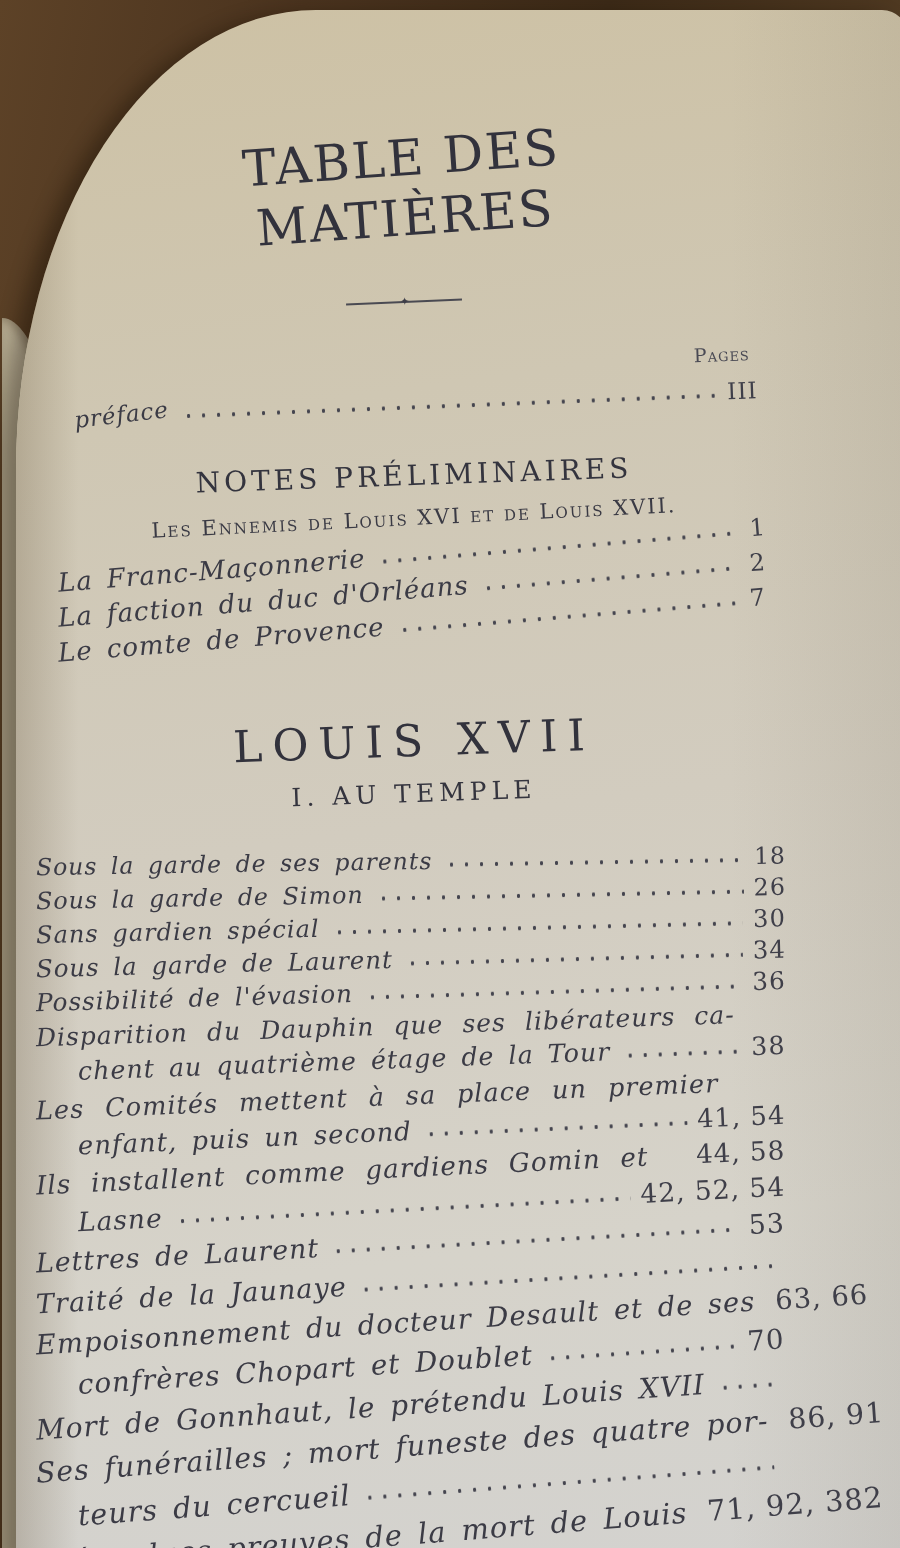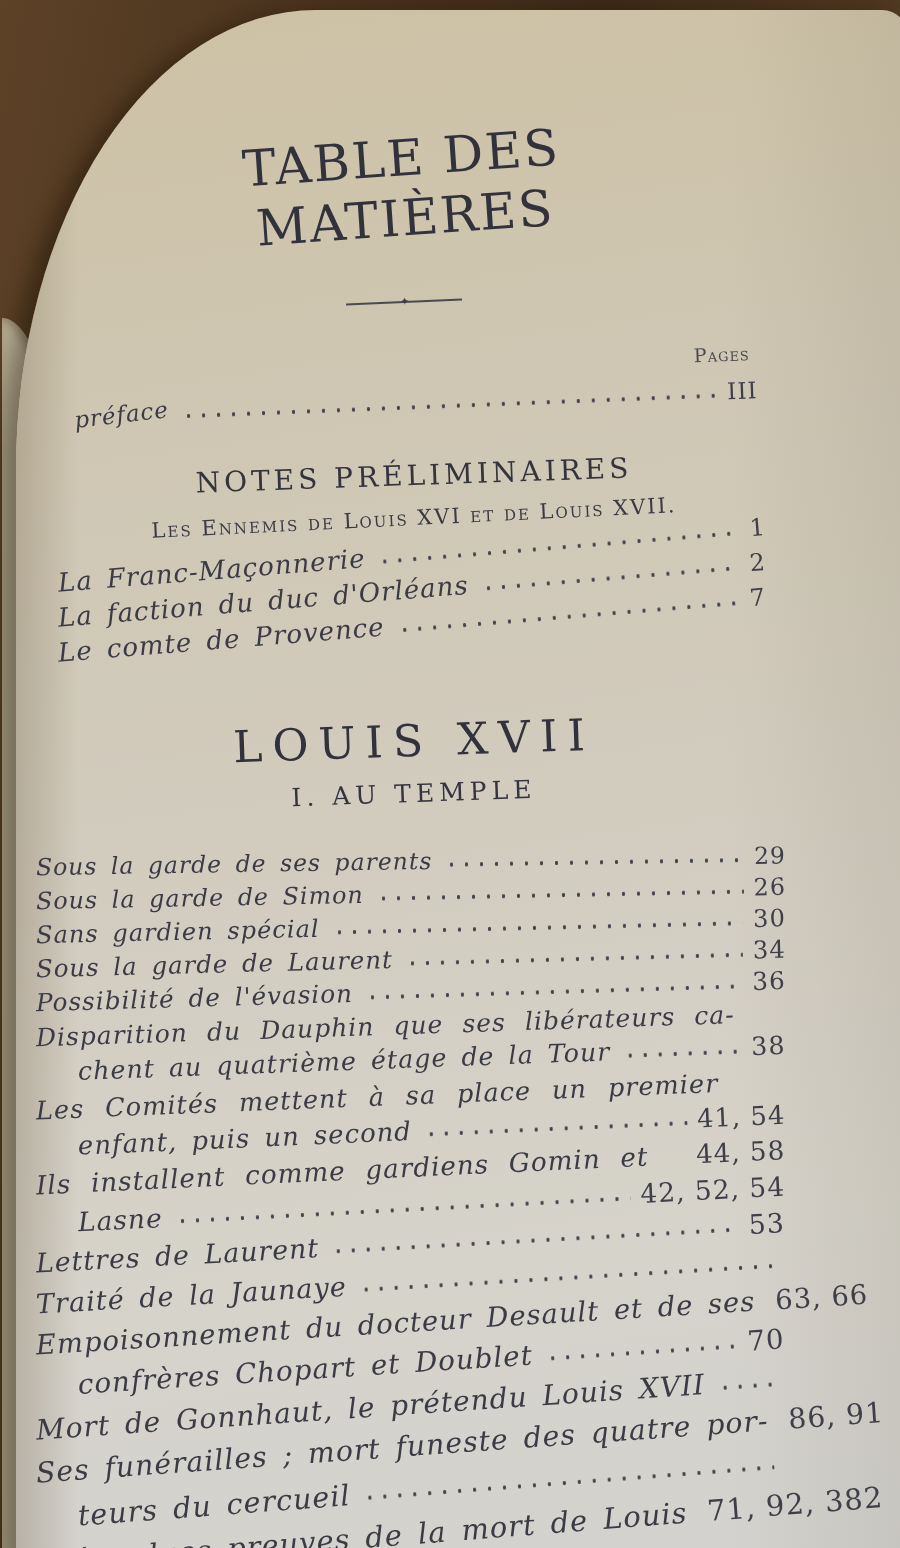--- a/index.html
+++ b/index.html
@@ -135,21 +135,21 @@
   </div>
         </div>
 
       <h2 class="h-louis">LOUIS XVII</h2>
       <h3 class="h-temple">I. AU TEMPLE</h3>
 
       <div class="mainlist" id="main-list">
           <div class="row" style="transform: rotate(-0.9deg); margin-top: 0px; font-size: 23.5px;">
     <span class="t">Sous la garde de ses parents</span>
     <span class="leader"></span>
-    <span class="p">29</span>
+    <span class="p">18</span>
   </div>
           <div class="row" style="transform: rotate(-1.1deg); margin-top: 0px; font-size: 23.8px;">
     <span class="t">Sous la garde de Simon</span>
     <span class="leader"></span>
     <span class="p">26</span>
   </div>
           <div class="row" style="transform: rotate(-1.3deg); margin-top: 0px; font-size: 24.1px;">
     <span class="t">Sans gardien spécial</span>
     <span class="leader"></span>
     <span class="p">30</span>

